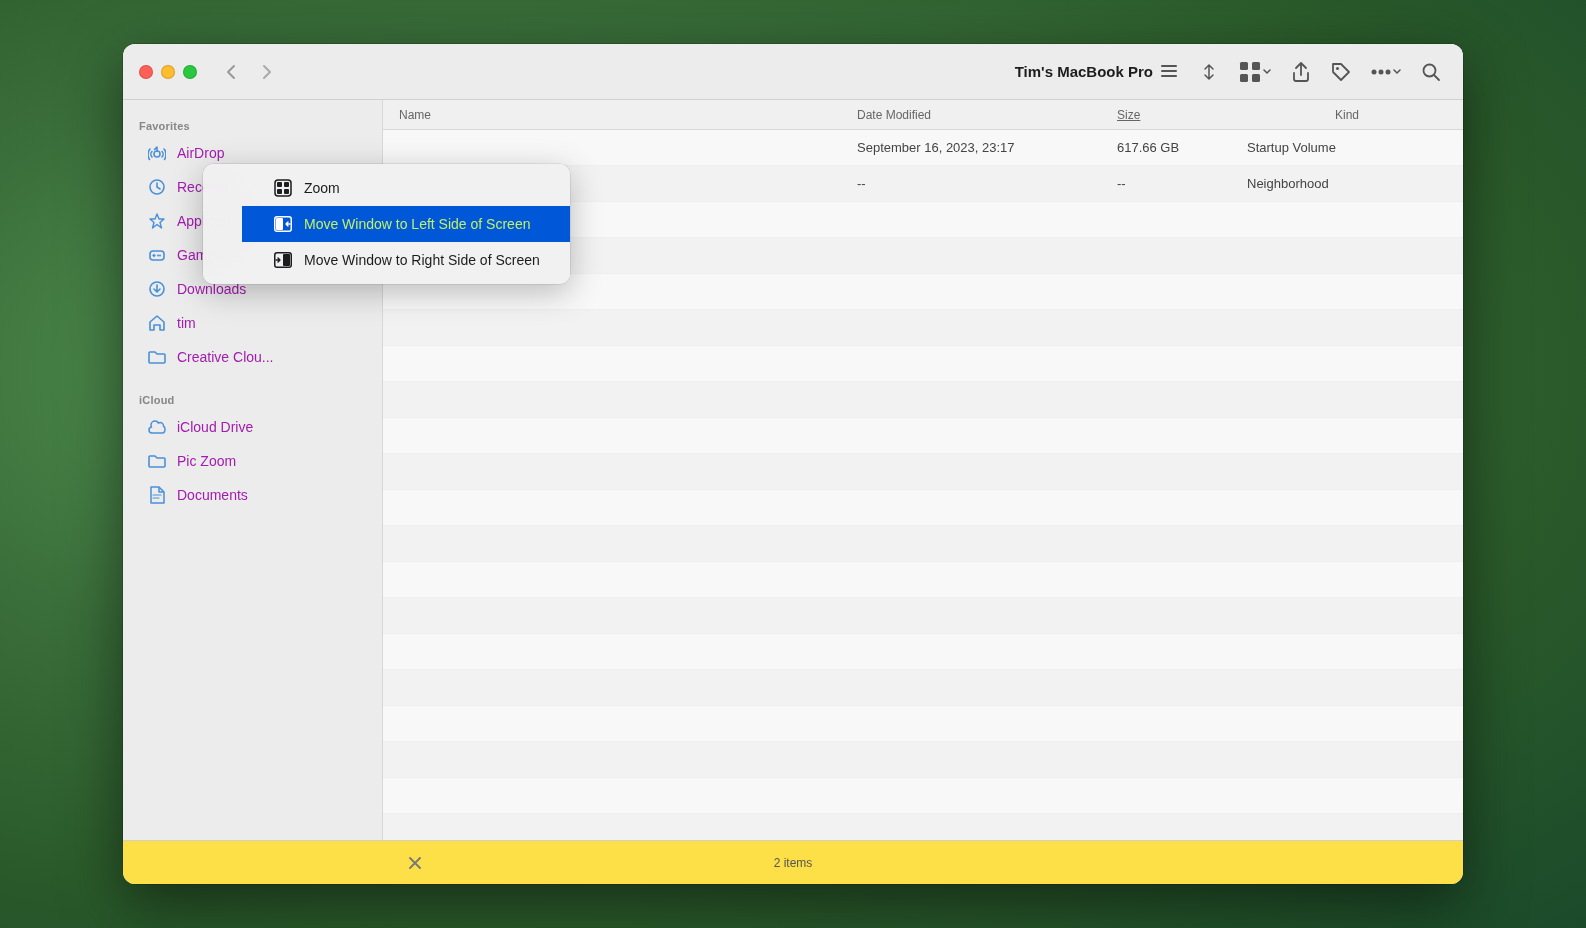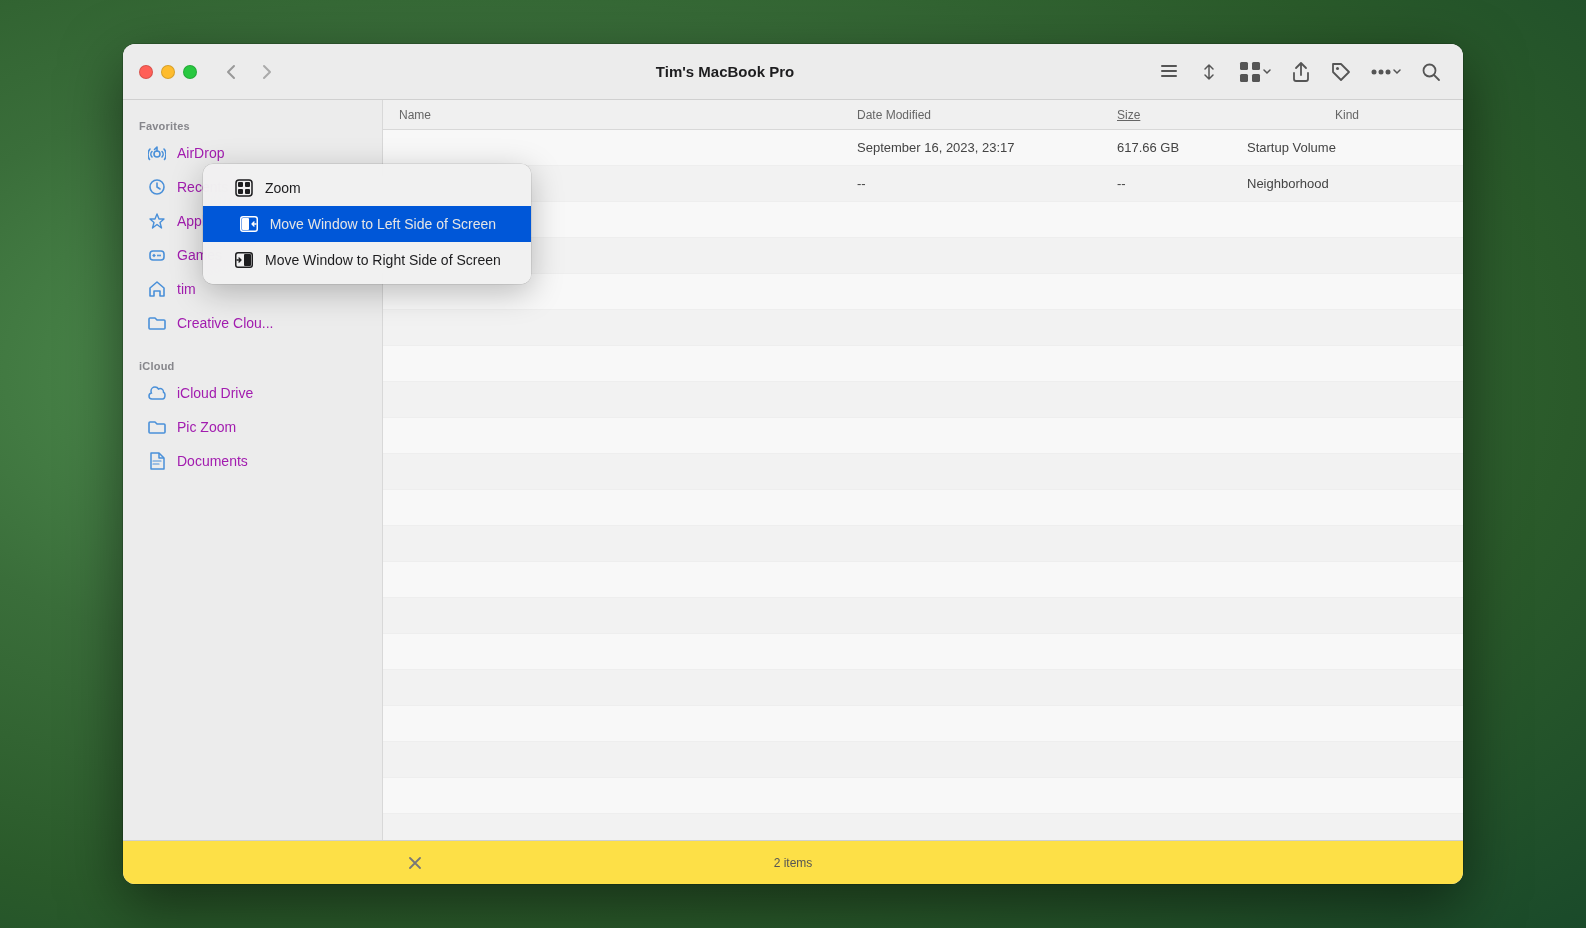--- a/index.html
+++ b/index.html
@@ -74,21 +74,21 @@
       display: flex;
       align-items: center;
       justify-content: center;
       cursor: pointer;
       color: #888;
       font-size: 16px;
     }
 
     .window-title {
       flex: 1;
-      text-align: center;
+      text-align: right;
       font-size: 15px;
       font-weight: 600;
       color: #1d1d1f;
     }
 
     .toolbar-actions {
       display: flex;
       gap: 8px;
       align-items: center;
     }
@@ -241,25 +241,25 @@
     }
 
     .menu-item {
       display: flex;
       align-items: center;
       gap: 10px;
       padding: 7px 30px;
       font-size: 14px;
       color: #1d1d1f;
       cursor: pointer;
+      margin-left: 39px;
     }
     .menu-item.selected {
       background: #0057d8;
-      color: #e5e5e5;
-      justify-content: center;
+      color: #bef264;
     }
 
     .menu-item-icon {
       width: 22px;
       height: 22px;
       display: flex;
       align-items: center;
       justify-content: center;
       flex-shrink: 0;
     }
@@ -398,20 +398,29 @@
             <rect x="2" y="5" width="14" height="9" rx="3" stroke="#4a90d9" stroke-width="1.6" fill="none"></rect>
             <line x1="7" y1="9.5" x2="5" y2="9.5" stroke="#4a90d9" stroke-width="1.4" stroke-linecap="round"></line>
             <line x1="6" y1="8.5" x2="6" y2="10.5" stroke="#4a90d9" stroke-width="1.4" stroke-linecap="round"></line>
             <circle cx="12" cy="9.5" r="1" fill="#4a90d9"></circle>
             <circle cx="10" cy="9.5" r="1" fill="#4a90d9"></circle>
           </svg>
         </div>
         <span>Games</span>
       </div>
 
+      <div class="sidebar-item">
+        <div class="sidebar-icon">
+          <svg width="18" height="18" viewBox="0 0 18 18" fill="none">
+            <circle cx="9" cy="9" r="7" stroke="#4a90d9" stroke-width="1.6" fill="none"></circle>
+            <path d="M9 5V11M6 9L9 12L12 9" stroke="#4a90d9" stroke-width="1.6" stroke-linecap="round" stroke-linejoin="round"></path>
+          </svg>
+        </div>
+        <span>Downloads</span>
+      </div>
 
       <div class="sidebar-item">
         <div class="sidebar-icon">
           <svg width="18" height="18" viewBox="0 0 18 18" fill="none">
             <path d="M2 8L9 2L16 8V16H12V11H6V16H2V8Z" stroke="#4a90d9" stroke-width="1.6" stroke-linejoin="round" fill="none"></path>
           </svg>
         </div>
         <span>tim</span>
       </div>
 

